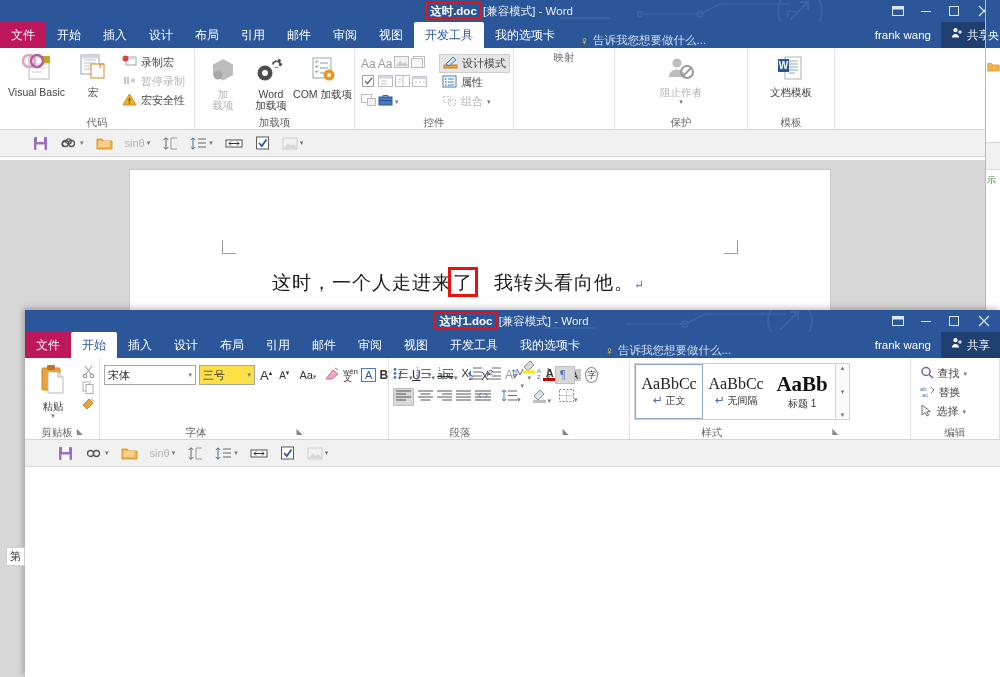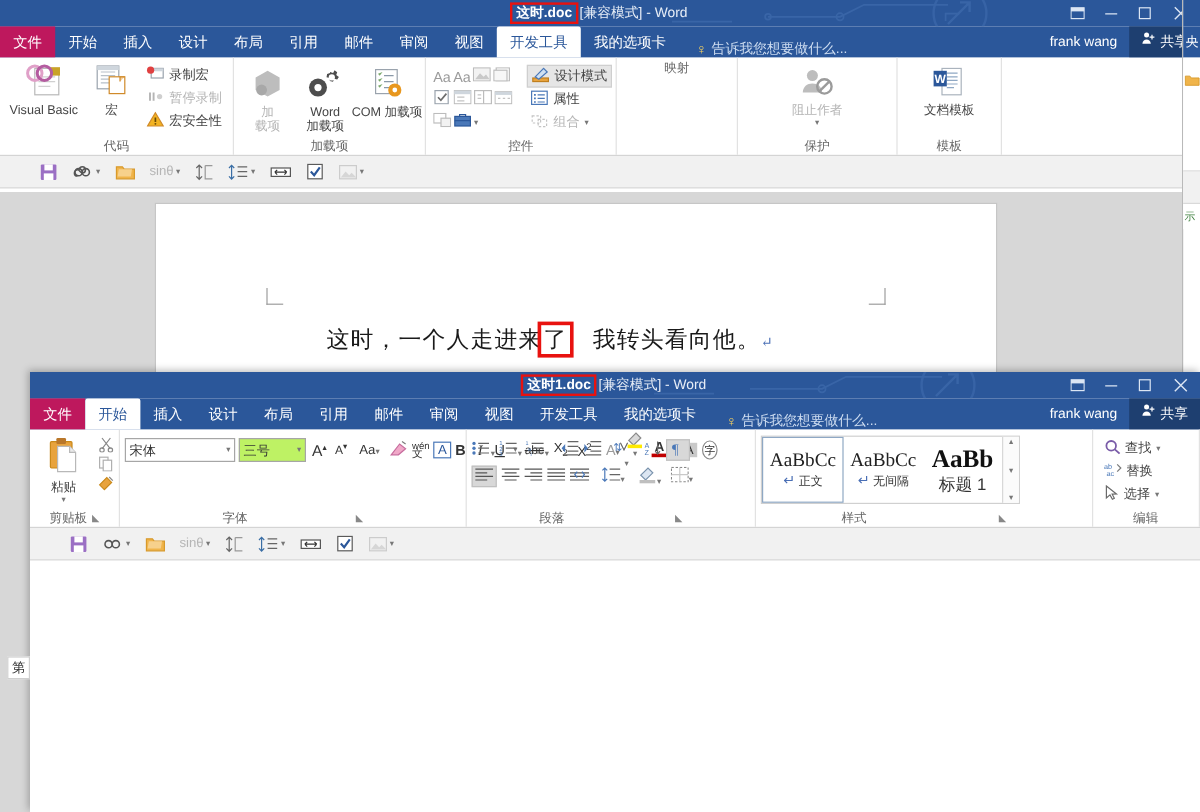--- a/index.html
+++ b/index.html
@@ -601,21 +601,21 @@
       </div>
     </div>
 
     <div class="rgroup" style="width:280px;">
       <div class="gbody" style="padding-top:4px;">
         <div class="gridrow" style="height:22px;gap:3px;">
           <span style="display:inline-flex;align-items:center;border:1px solid #a6a6a6;background:#fff;height:18px;width:84px;padding:0 3px;font-size:11px;">
             <span style="flex:1;">宋体</span>
             <span class="caret">▾</span>
           </span>
-          <span style="display:inline-flex;align-items:center;border:1px solid #a6a6a6;background:#bef264;height:18px;width:48px;padding:0 3px;font-size:11px;">
+          <span style="display:inline-flex;align-items:center;border:1px solid #a6a6a6;background:#fde047;height:18px;width:48px;padding:0 3px;font-size:11px;">
             <span style="flex:1;">三号</span>
             <span class="caret">▾</span>
           </span>
           <span style="font-size:13px;color:#333;padding:0 2px;">A<sup style="font-size:7px;">▴</sup></span>
           <span style="font-size:10px;color:#333;padding:0 2px;">A<sup style="font-size:7px;">▾</sup></span>
           <span style="font-size:11px;color:#333;padding-left:5px;">Aa<span class="caret">▾</span></span>
           <span style="padding-left:5px;">
             <svg width="16" height="14" viewBox="0 0 16 14">
                 <path d="M2 12 L9 3 l5 4 -6 5 z" fill="#f0a8c8" stroke="#c76d9e"></path>
                 <path d="M11 1l3 2" stroke="#7a7a7a"></path>
@@ -767,21 +767,21 @@
             <div class="stylecard" style="width:66px;border:1px solid #8fa8c4;background:#fff;display:flex;flex-direction:column;align-items:center;justify-content:center;">
               <span style="font-family:'Liberation Serif',serif;font-size:16px;color:#222;">AaBbCc</span>
               <span style="font-size:10px;color:#333;"><span class="pmark">↵</span> <span>正文</span></span>
             </div>
             <div class="stylecard" style="width:66px;display:flex;flex-direction:column;align-items:center;justify-content:center;">
               <span style="font-family:'Liberation Serif',serif;font-size:16px;color:#222;">AaBbCc</span>
               <span style="font-size:10px;color:#333;"><span class="pmark">↵</span> <span>无间隔</span></span>
             </div>
             <div class="stylecard" style="width:66px;display:flex;flex-direction:column;align-items:center;justify-content:center;">
               <span style="font-family:'Liberation Serif',serif;font-size:21px;font-weight:bold;color:#111;">AaBb</span>
-              <span style="font-size:14px;color:#333;">标题 1</span>
+              <span style="font-size:10px;color:#333;">标题 1</span>
             </div>
           </div>
           <div style="width:13px;border-left:1px solid #d8d8d8;display:flex;flex-direction:column;justify-content:space-between;align-items:center;font-size:7px;color:#777;background:#fbfbfb;">
             <span>▴</span>
             <span>▾</span>
             <span>▾</span>
           </div>
         </div>
       </div>
       <div class="glabel" style="display:flex;justify-content:center;gap:110px;align-items:center;">

